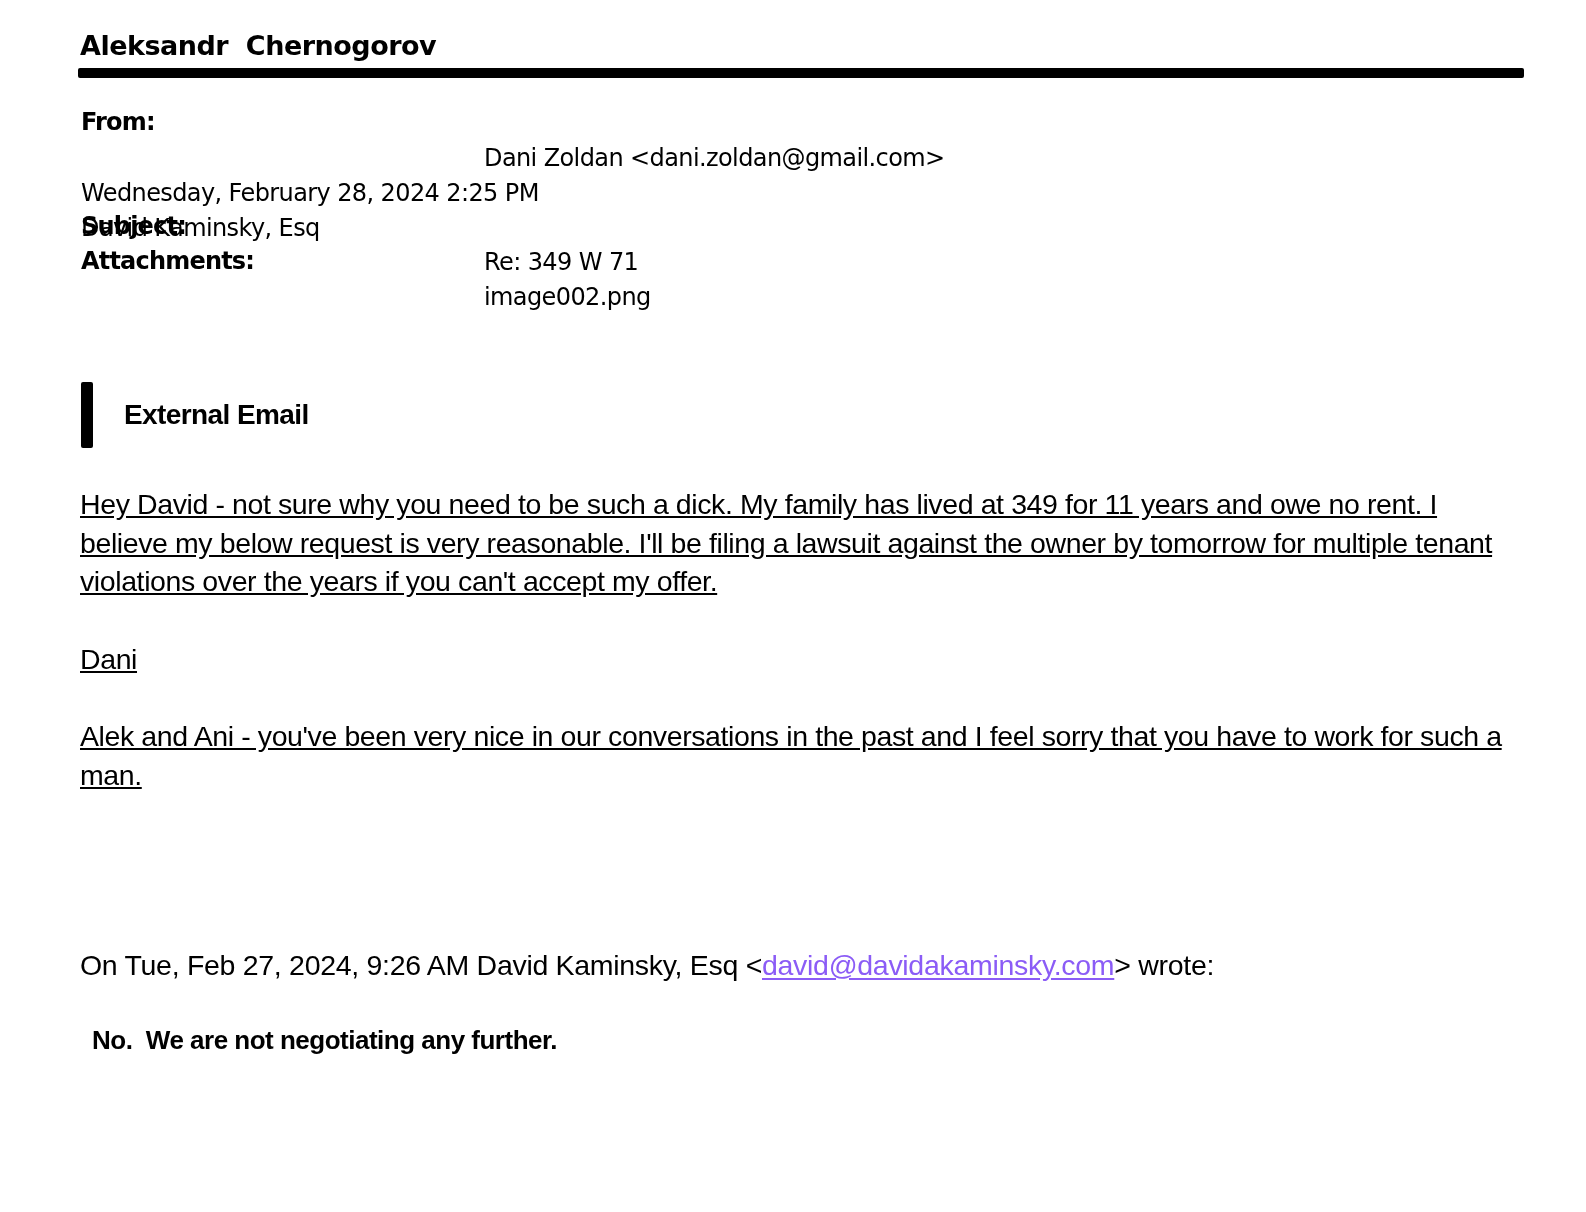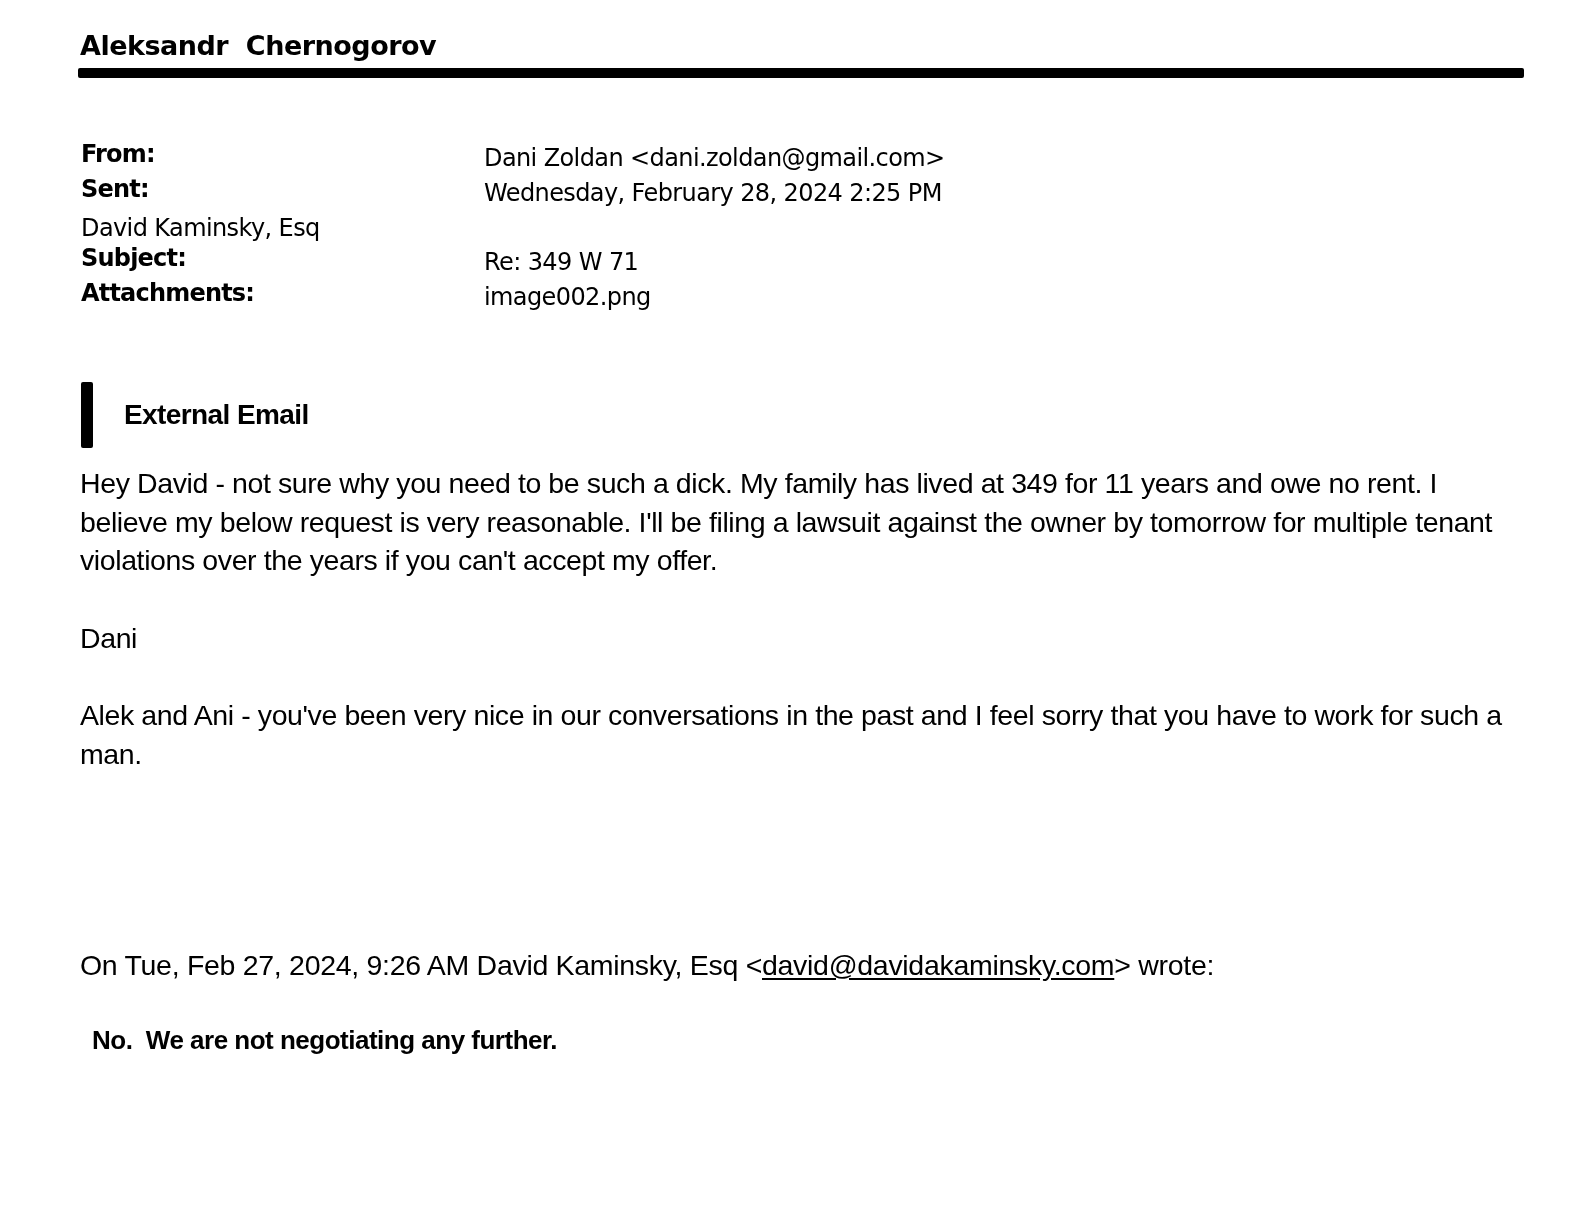--- a/index.html
+++ b/index.html
@@ -44,21 +44,20 @@
     .meta-row {
       display: flex;
       height: 34.8px;
       line-height: 34.8px;
       white-space: pre;
     }
     .meta-label {
       width: 403px;
       font-weight: bold;
       letter-spacing: -0.8px;
-      margin-top: 32px;
     }
     .meta-value {
       letter-spacing: -0.6px;
       margin-top: 36px;
     }
     .ext-banner {
       position: absolute;
       left: 81px;
       top: 382px;
       height: 66px;
@@ -75,41 +74,42 @@
     .ext-label {
       margin-left: 31px;
       font-family: "Liberation Sans", sans-serif;
       font-weight: bold;
       font-size: 28px;
       letter-spacing: -0.6px;
     }
     .body-text {
       position: absolute;
       left: 80px;
-      top: 464px;
+      top: 485px;
       width: 1440px;
       font-family: "Liberation Sans", sans-serif;
       font-size: 28.5px;
       line-height: 38.7px;
       letter-spacing: -0.4px;
+      text-decoration: underline;
     }
     .body-text p {
       margin: 0 0 38.7px 0;
     }
     .quote-intro {
       position: absolute;
       left: 80px;
       top: 949px;
       font-family: "Liberation Sans", sans-serif;
       font-size: 28.5px;
       letter-spacing: -0.3px;
       white-space: pre;
     }
     .quote-intro a {
-      color: #000000;
+      color: #8b5cf6;
       text-decoration: underline;
       text-underline-offset: 3px;
     }
     .quoted {
       position: absolute;
       left: 92px;
       top: 1025px;
       font-family: "Liberation Sans", sans-serif;
       font-size: 26px;
       letter-spacing: -0.5px;
@@ -122,21 +122,20 @@
 
 <div class="header-name">Aleksandr  Chernogorov</div>
 <div class="rule"></div>
 
 <div class="meta">
   <div class="meta-row">
     <span class="meta-label">From:</span>
     <span class="meta-value">Dani Zoldan &lt;dani.zoldan@gmail.com&gt;</span>
   </div>
   <div class="meta-row">
-    <span class="meta-label">Sent:</span>
     <span class="meta-value">Wednesday, February 28, 2024 2:25 PM</span>
   </div>
   <div class="meta-row">
     <span class="meta-value">David Kaminsky, Esq</span>
   </div>
   <div class="meta-row">
     <span class="meta-label">Subject:</span>
     <span class="meta-value">Re: 349 W 71</span>
   </div>
   <div class="meta-row">

